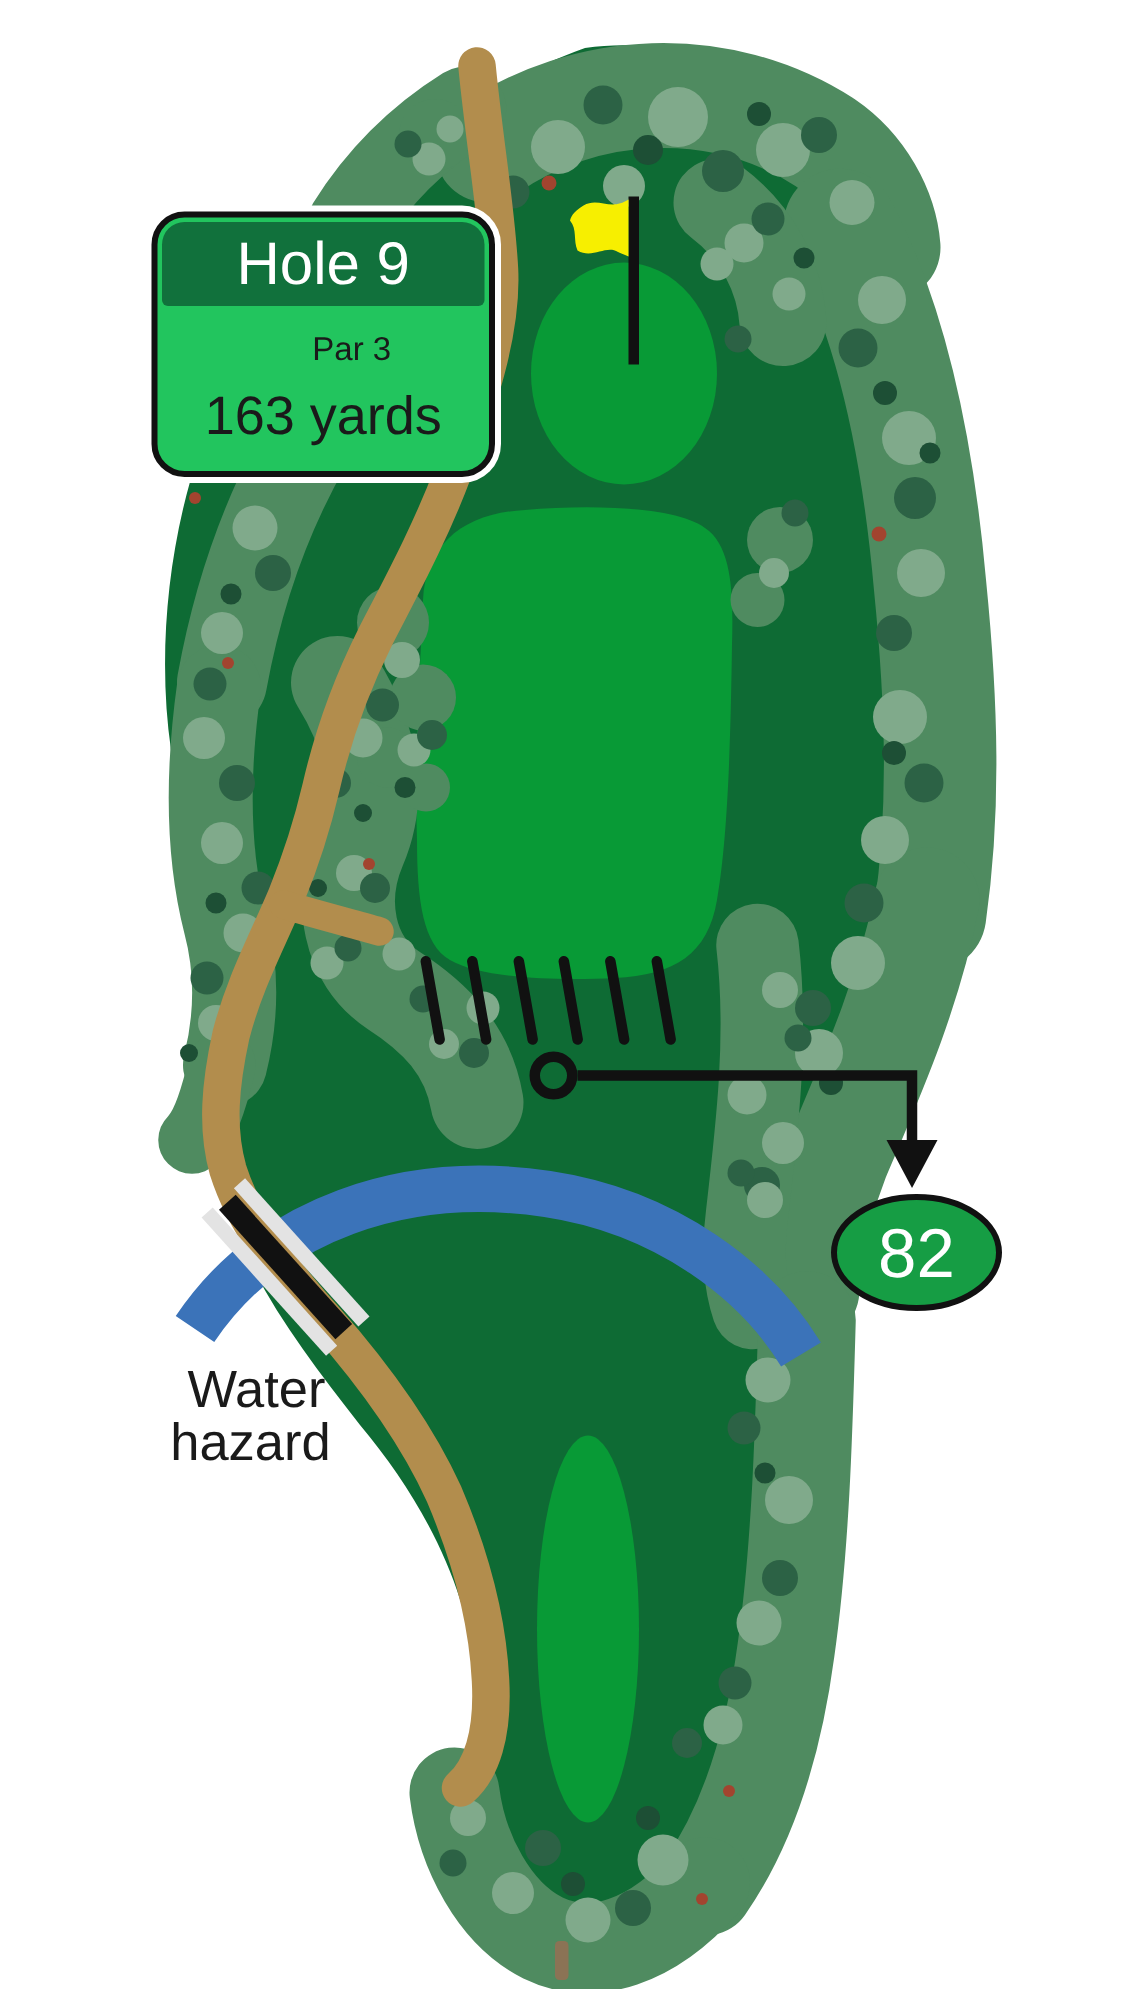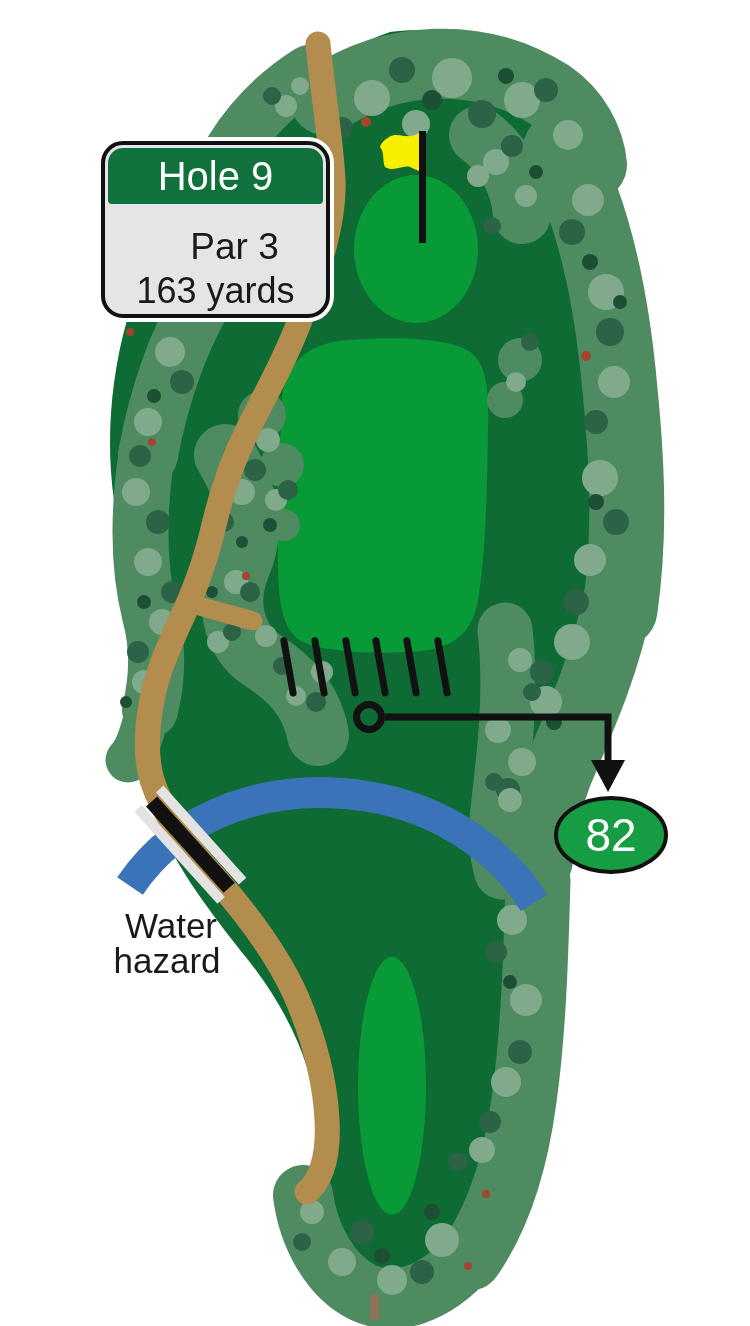--- a/index.html
+++ b/index.html
@@ -3,26 +3,26 @@
 <meta charset="utf-8">
 <style>
   html,body{margin:0;padding:0;background:#fff;}
   body{font-family:"Liberation Sans",sans-serif;}
   .stage{position:relative;width:750px;height:1326px;background:#fff;overflow:hidden;}
   .stage svg{position:absolute;left:0;top:0;}
   
   .tA{fill:#4f8b60}.tL{fill:#80aa8b}.tD{fill:#2c6245}.tX{fill:#1d4f35}.tR{fill:#a2442f}
   .ink{fill:#111}
   
-  .sign{position:absolute;left:101px;top:141px;width:229px;height:177px;background:#e5e5e5;
+  .sign{position:absolute;left:101px;top:141px;width:229px;height:177px;background:#22c55e;
         border:4px solid #111;border-radius:22px;box-shadow:0 0 0 4px #fff;box-sizing:border-box;
         display:flex;flex-direction:column;align-items:stretch;}
   .sign-header{margin:3px;height:56px;background:#11713c;border-radius:15px 15px 4px 4px;
         display:flex;align-items:center;justify-content:center;color:#fff;font-size:40px;}
-  .sign-par{margin-top:18px;text-align:center;color:#1a1a1a;font-size:37px;line-height:44px;padding-left:38px;}
+  .sign-par{margin-top:4px;text-align:center;color:#1a1a1a;font-size:22px;line-height:44px;padding-left:38px;}
   .sign-yards{text-align:center;color:#1a1a1a;font-size:36px;line-height:44px;}
   .svg-label{font-family:"Liberation Sans",sans-serif;}
 </style>
 </head>
 <body>
 
 <div class="stage">
 
 <svg width="750" height="1326" viewBox="0 0 750 1326">
 

